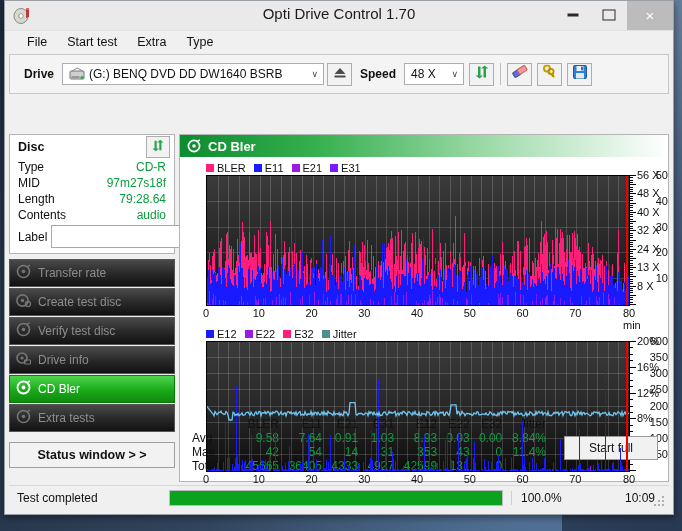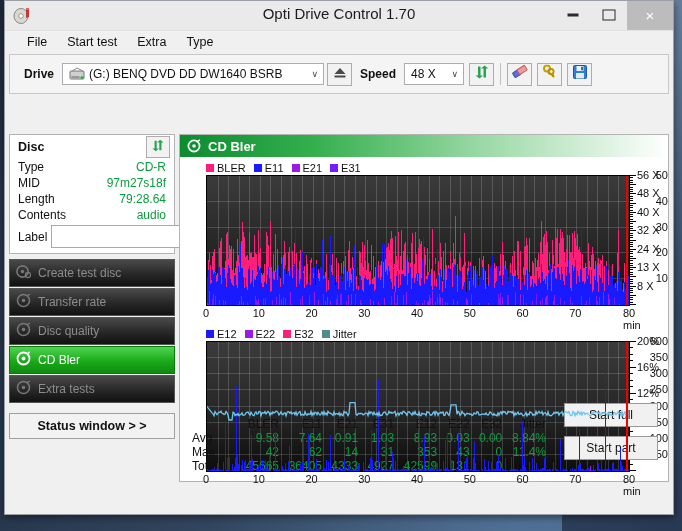--- a/index.html
+++ b/index.html
@@ -311,41 +311,49 @@
                 <circle cx="7.5" cy="7.5" r="1.6" fill="#fafae0" stroke="#9a9a50"></circle>
               </svg>
             </span>
           </span>
         </div>
       </div>
 
       <div id="nav">
         <div class="nav-btn">
           <span><svg width="15" height="15" viewBox="0 0 15 15">
+                <circle cx="7.5" cy="7.5" r="6" fill="none" stroke="#777" stroke-width="1.6"></circle>
+                <circle cx="7.5" cy="7.5" r="1.8" fill="#777"></circle>
+                <path d="M11 3 L14 1" stroke="#777" stroke-width="1.4"></path>
+              </svg></span>
+          <span>Transfer rate</span>
+        </div>
+        <div class="nav-btn">
+          <span><svg width="15" height="15" viewBox="0 0 15 15">
                 <circle cx="6.5" cy="7.5" r="5.6" fill="none" stroke="#777" stroke-width="1.6"></circle>
                 <circle cx="6.5" cy="7.5" r="1.7" fill="#777"></circle>
                 <circle cx="12" cy="11" r="2.6" fill="none" stroke="#777" stroke-width="1.3"></circle>
               </svg></span>
           <span>Create test disc</span>
         </div>
         <div class="nav-btn">
           <span><svg width="15" height="15" viewBox="0 0 15 15">
                 <circle cx="7.5" cy="7.5" r="6" fill="none" stroke="#777" stroke-width="1.6"></circle>
                 <circle cx="7.5" cy="7.5" r="1.8" fill="#777"></circle>
-                <path d="M11 3 L14 1" stroke="#777" stroke-width="1.4"></path>
+                <path d="M10.5 2.5 L13.5 0.8" stroke="#777" stroke-width="1.4"></path>
               </svg></span>
-          <span>Transfer rate</span>
+          <span>Verify test disc</span>
         </div>
         <div class="nav-btn">
           <span><svg width="15" height="15" viewBox="0 0 15 15">
-                <circle cx="7.5" cy="7.5" r="6" fill="none" stroke="#777" stroke-width="1.6"></circle>
-                <circle cx="7.5" cy="7.5" r="1.8" fill="#777"></circle>
-                <path d="M10.8 2.8 L13.8 1" stroke="#777" stroke-width="1.4"></path>
+                <circle cx="6" cy="7" r="5" fill="none" stroke="#777" stroke-width="1.6"></circle>
+                <circle cx="6" cy="7" r="1.6" fill="#777"></circle>
+                <rect x="8.5" y="9" width="6" height="4" rx="0.8" fill="none" stroke="#777" stroke-width="1.2"></rect>
               </svg></span>
-          <span>Disc quality</span>
+          <span>Drive info</span>
         </div>
         <div class="nav-btn active">
           <span><svg width="15" height="15" viewBox="0 0 15 15">
                 <circle cx="7.5" cy="7.5" r="6" fill="none" stroke="#fff" stroke-width="1.8"></circle>
                 <circle cx="7.5" cy="7.5" r="1.9" fill="#fff"></circle>
                 <path d="M10.8 2.8 L13.8 1" stroke="#fff" stroke-width="1.5"></path>
               </svg></span>
           <span>CD Bler</span>
         </div>
         <div class="nav-btn">
@@ -2075,21 +2083,21 @@
               <td>0.91</td>
               <td>1.03</td>
               <td>8.93</td>
               <td>0.03</td>
               <td>0.00</td>
               <td>8.84%</td>
             </tr>
             <tr>
               <td class="rh">Max</td>
               <td>42</td>
-              <td>62</td>
+              <td>54</td>
               <td>14</td>
               <td>31</td>
               <td>353</td>
               <td>43</td>
               <td>0</td>
               <td>11.4%</td>
             </tr>
             <tr>
               <td class="rh">Total</td>
               <td>45665</td>
@@ -2100,20 +2108,35 @@
               <td>131</td>
               <td>0</td>
               <td></td>
             </tr>
           </tbody>
         </table>
       </div>
 
       <div id="actions">
         <div class="abtn">Start full</div>
-        <div class="abtn">Start part</div>
       </div>
 
     </div>
   </div>
 
+  <div id="statusbar">
+    <div id="status-text">Test completed</div>
+    <div id="progress">
+      <div class="fill" id="progress-fill" style="width: 100%;"></div>
+    </div>
+    <div id="pct">100.0%</div>
+    <div id="clock">10:09</div>
+    <div id="grip">
+        <i style="left: 8px; top: 0px;"></i>
+        <i style="left: 4px; top: 4px;"></i>
+        <i style="left: 8px; top: 4px;"></i>
+        <i style="left: 0px; top: 8px;"></i>
+        <i style="left: 4px; top: 8px;"></i>
+        <i style="left: 8px; top: 8px;"></i>
+      </div>
+  </div>
 
 </div>
 
 </body></html>

